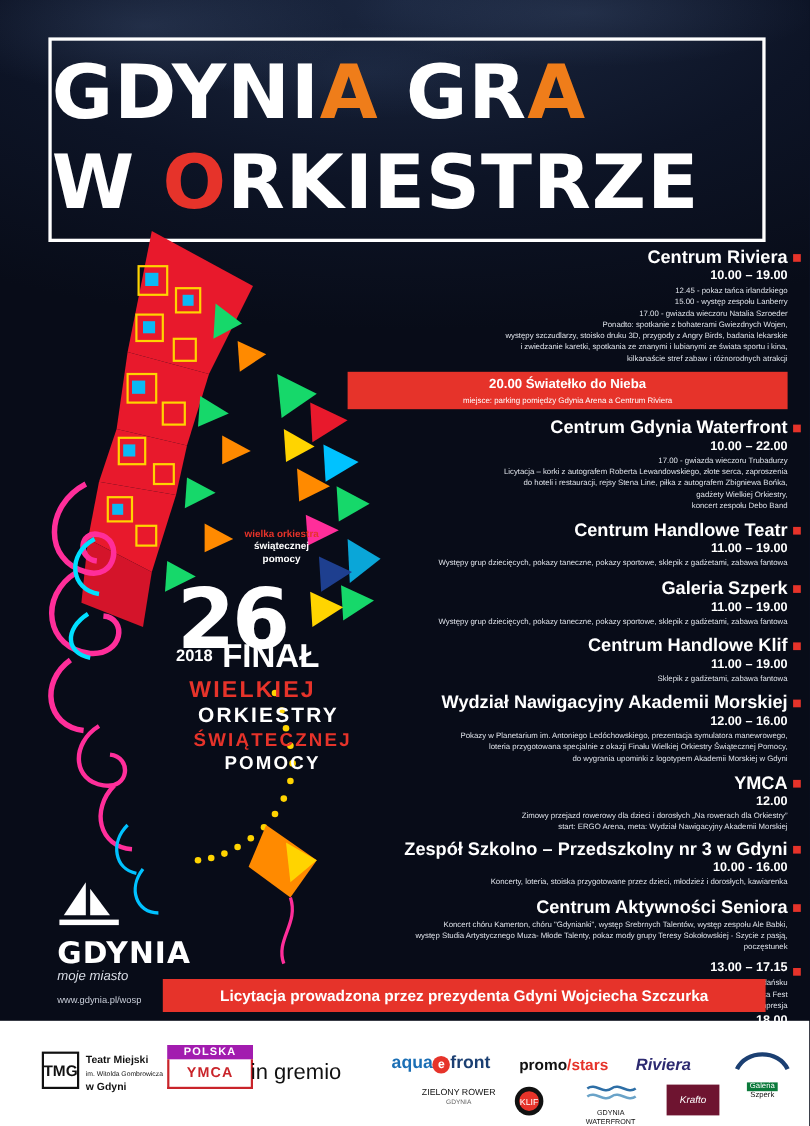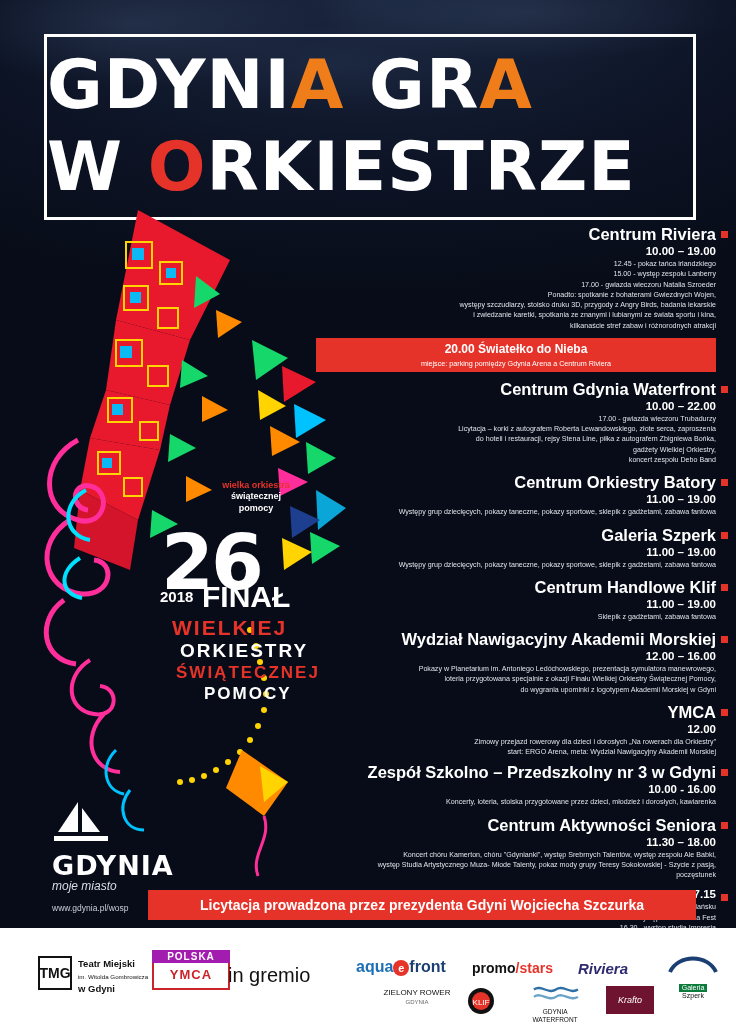--- a/index.html
+++ b/index.html
@@ -303,21 +303,21 @@
       <div class="hours">10.00 – 22.00</div>
       <div class="det" style="white-space:pre-line;">17.00 - gwiazda wieczoru Trubadurzy
 Licytacja – korki z autografem Roberta Lewandowskiego, złote serca, zaproszenia
 do hoteli i restauracji, rejsy Stena Line, piłka z autografem Zbigniewa Bońka,
 gadżety Wielkiej Orkiestry,
 koncert zespołu  Debo Band</div>
     </div>
 
     <div class="entry" style="margin-top:8px;">
       <div class="sq" style="top:6px;"></div>
-      <div class="loc">Centrum Orkiestry Batory</div>
+      <div class="loc">Centrum Handlowe Teatr</div>
       <div class="hours">11.00 – 19.00</div>
       <div class="det" style="white-space:pre-line;">Występy grup dziecięcych, pokazy taneczne, pokazy sportowe, sklepik z gadżetami, zabawa fantowa</div>
     </div>
 
     <div class="entry" style="margin-top:8px;">
       <div class="sq" style="top:6px;"></div>
       <div class="loc">Galeria Szperk</div>
       <div class="hours">11.00 – 19.00</div>
       <div class="det" style="white-space:pre-line;">Występy grup dziecięcych, pokazy taneczne, pokazy sportowe, sklepik z gadżetami, zabawa fantowa</div>
     </div>
@@ -350,21 +350,20 @@
     <div class="entry">
       <div class="sq" style="top:6px;"></div>
       <div class="loc">Zespół Szkolno – Przedszkolny nr 3 w Gdyni</div>
       <div class="hours">10.00 - 16.00</div>
       <div class="det" style="white-space:pre-line;">Koncerty, loteria, stoiska przygotowane przez dzieci, młodzież i dorosłych, kawiarenka</div>
     </div>
 
     <div class="entry" style="margin-top:8px;">
       <div class="sq" style="top:6px;"></div>
       <div class="loc">Centrum Aktywności Seniora</div>
-      <div class="hours">11.30 – 18.00</div>
       <div class="det" style="white-space:pre-line;">Koncert chóru Kamerton, chóru "Gdynianki", występ Srebrnych Talentów, występ zespołu Ale Babki,
 występ Studia Artystycznego Muza- Młode Talenty, pokaz mody grupy Teresy Sokołowskiej - Szycie z pasją,
 poczęstunek</div>
     </div>
 
     <div class="entry" style="margin-top:8px;">
       <div class="sq" style="top:6px;"></div>
       <div class="hours">13.00 – 17.15</div>
       <div class="det" style="white-space:pre-line;">13.00 - występ grupy MDK w Gdyni i studentów Akademii Muzycznej w Gdańsku
 15.45 - występ studia tańca Fest

